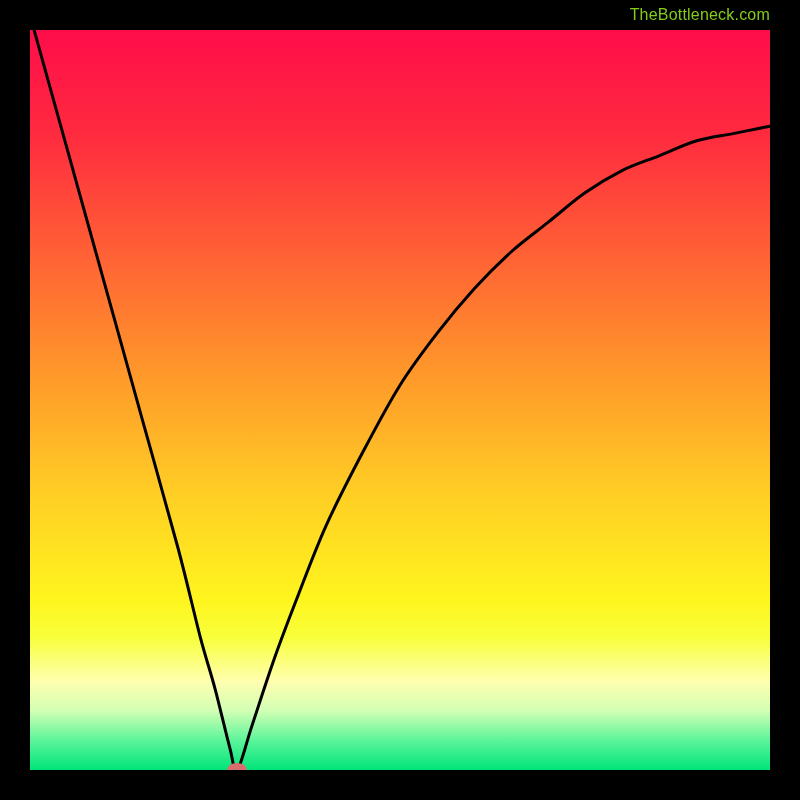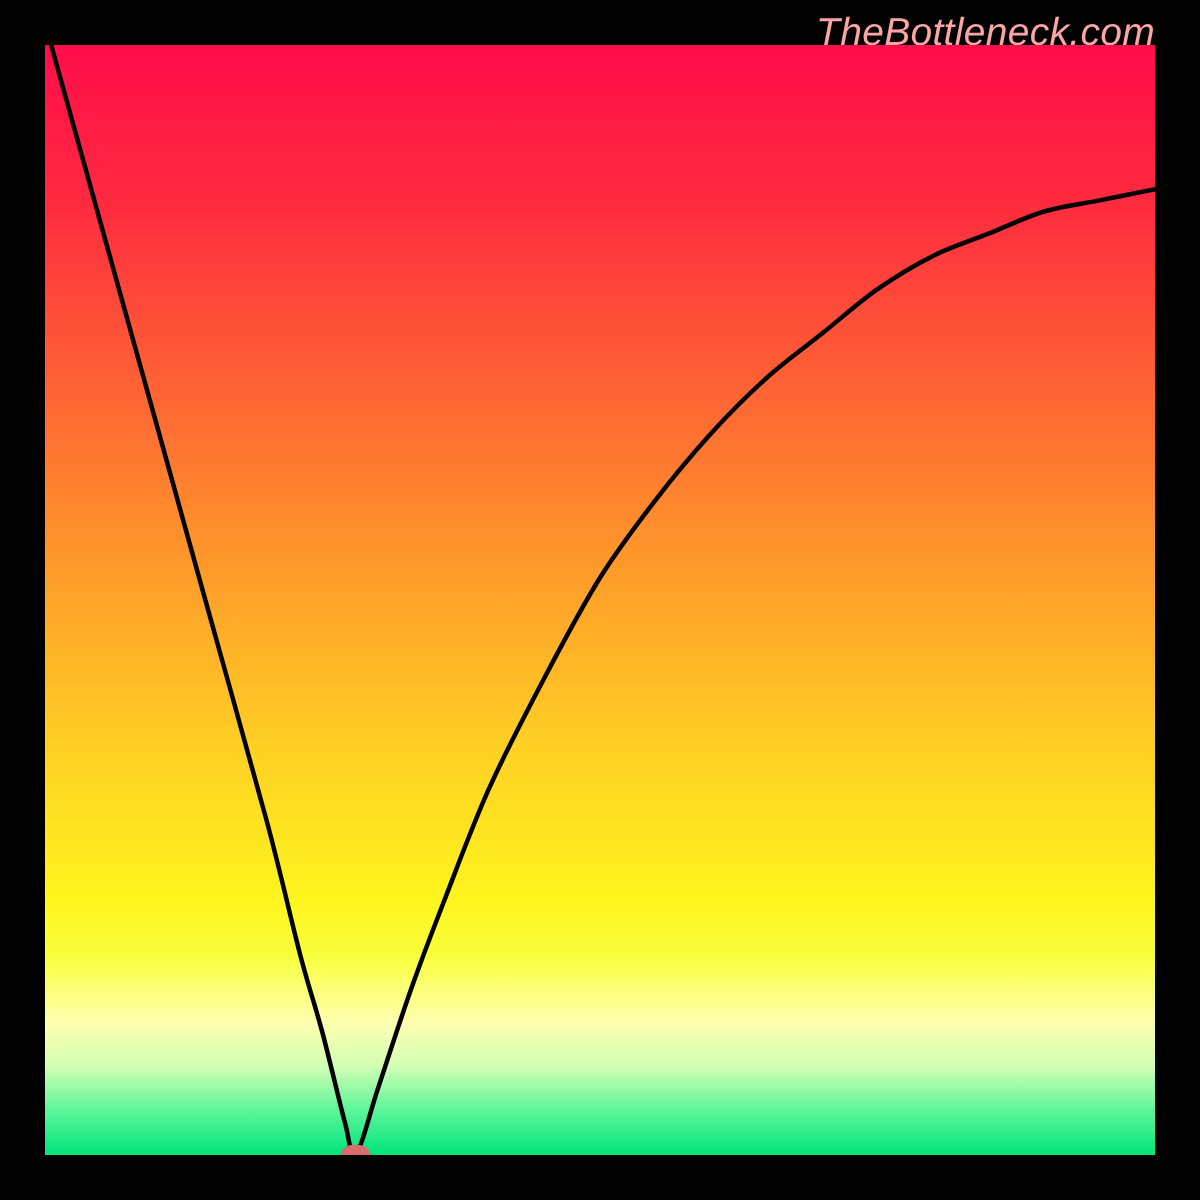--- a/index.html
+++ b/index.html
@@ -26,25 +26,24 @@
     overflow: hidden;
   }
   .gradient-bg {
     position: absolute;
     inset: 0;
   }
   .watermark {
     position: absolute;
     top: 6px;
     right: 30px;
-    font-size: 26px;
+    font-size: 16px;
     font-weight: 500;
-    color: #fca5a5;
+    color: #84cc16;
     letter-spacing: 0.2px;
-    font-style: italic;
   }
   svg.curve {
     position: absolute;
     inset: 0;
   }
   .marker {
     position: absolute;
     width: 20px;
     height: 14px;
     border-radius: 50%/50%;

